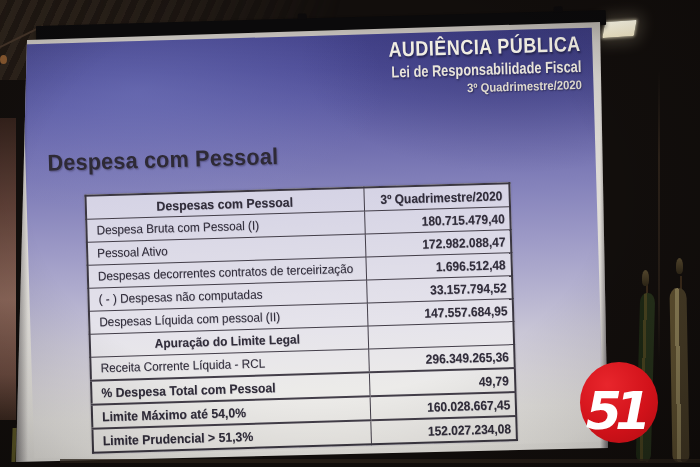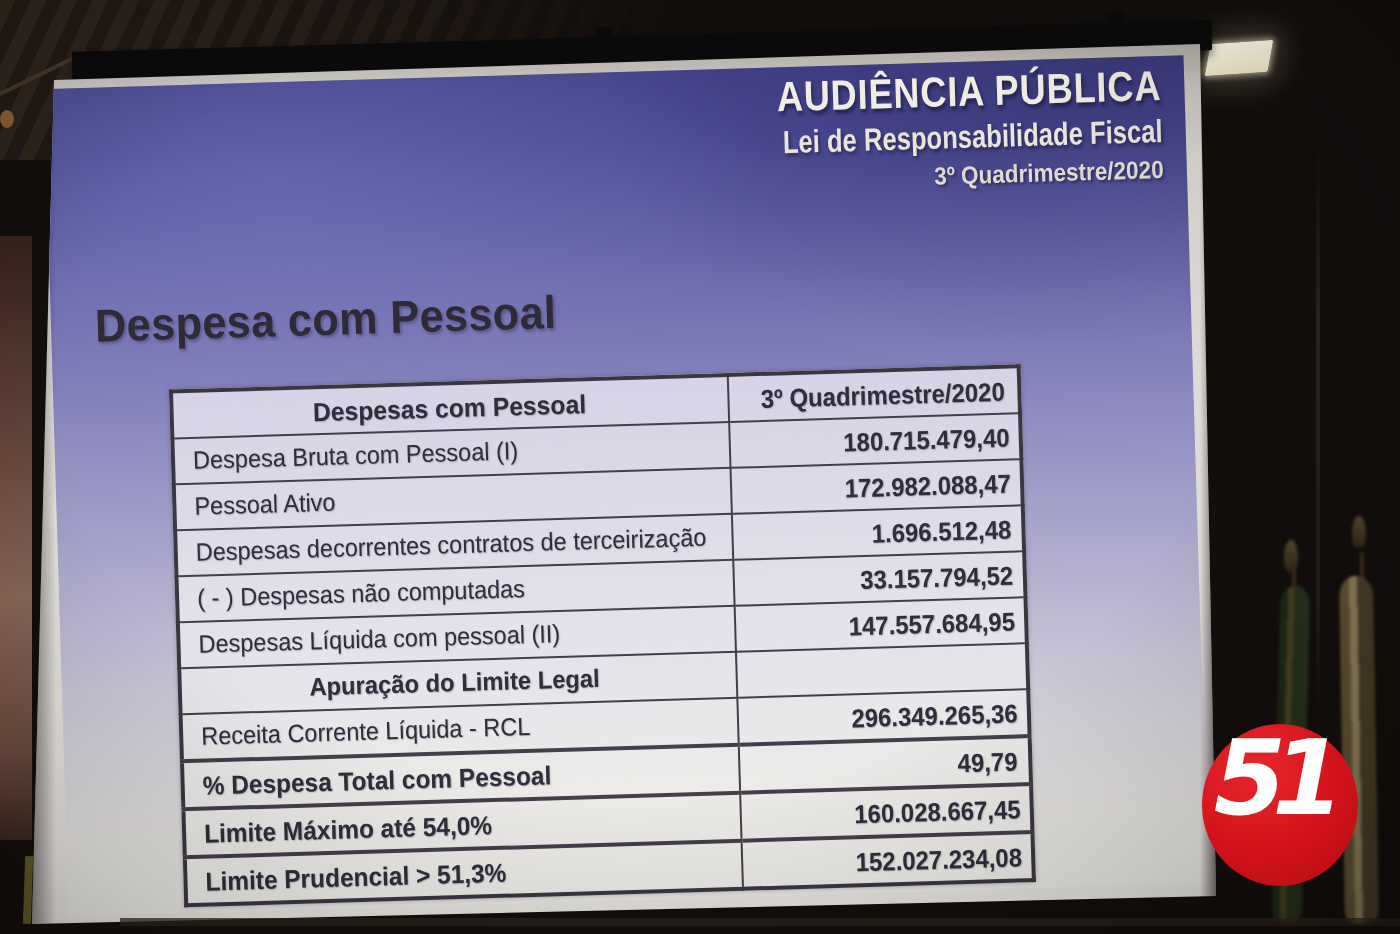--- a/index.html
+++ b/index.html
@@ -118,23 +118,23 @@
   .cell-text{display:inline-block;transform:scaleX(.94);transform-origin:0 50%;}
   .col-value .cell-text,th .cell-text{transform:scaleX(.92);transform-origin:100% 50%;}
   th.col-label .cell-text{transform:scaleX(.95);transform-origin:50% 50%;}
   tr.row-section td{text-align:center !important;font-weight:700;padding-left:0 !important;}
   tr.row-section td .cell-text{transform:scaleX(.95);transform-origin:50% 50%;}
   tr.row-bold td{font-weight:700;border-top-width:2px;}
   tr.row-bold td.col-label{font-size:13px;}
 
   
   .logo{
-    position:absolute;left:601px;top:362px;width:78px;height:81px;border-radius:50%;
+    position:absolute;left:580px;top:362px;width:78px;height:81px;border-radius:50%;
     background:radial-gradient(circle at 35% 28%,#e8262c,#d2121a 55%,#b20c12 100%);
-    display:flex;align-items:flex-start;justify-content:center;z-index:10;
+    display:flex;align-items:flex-end;justify-content:center;z-index:10;
   }
   .logo span{
     font-family:"DejaVu Sans", sans-serif;
     font-size:52px;font-weight:900;font-style:italic;color:#ffffff;
     letter-spacing:-7px;transform:translate(-4px,-2px);
   }
 
   .vignette{position:absolute;inset:0;pointer-events:none;z-index:5;
     background:radial-gradient(ellipse at 45% 42%,transparent 52%,rgba(5,3,2,.14) 78%,rgba(5,3,2,.32) 100%);}
 </style>

